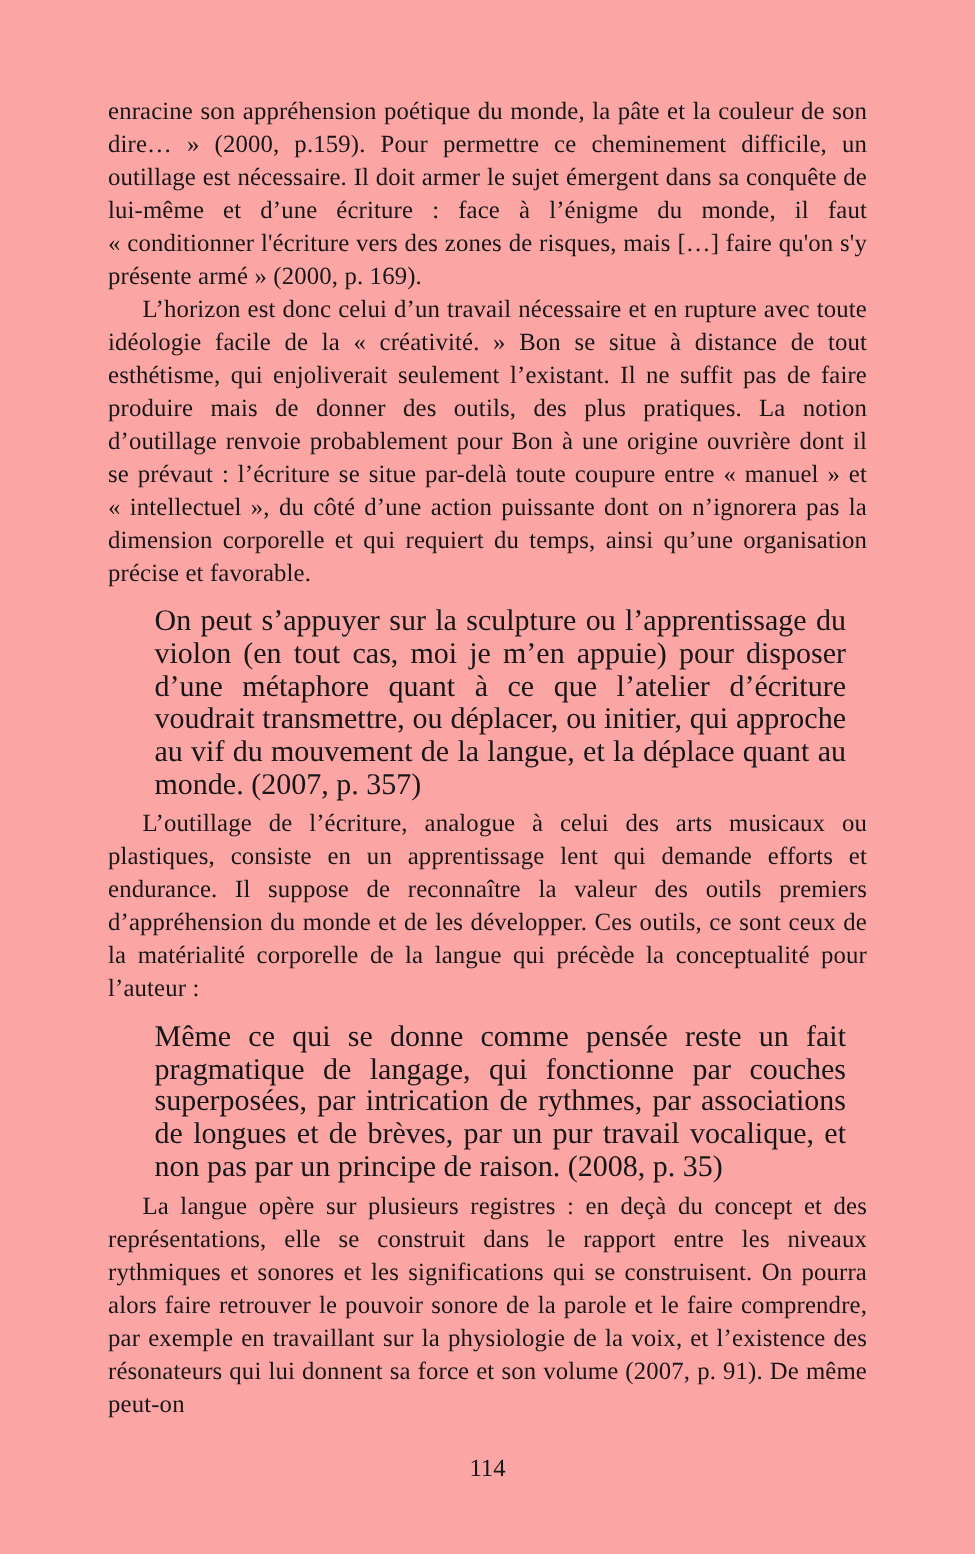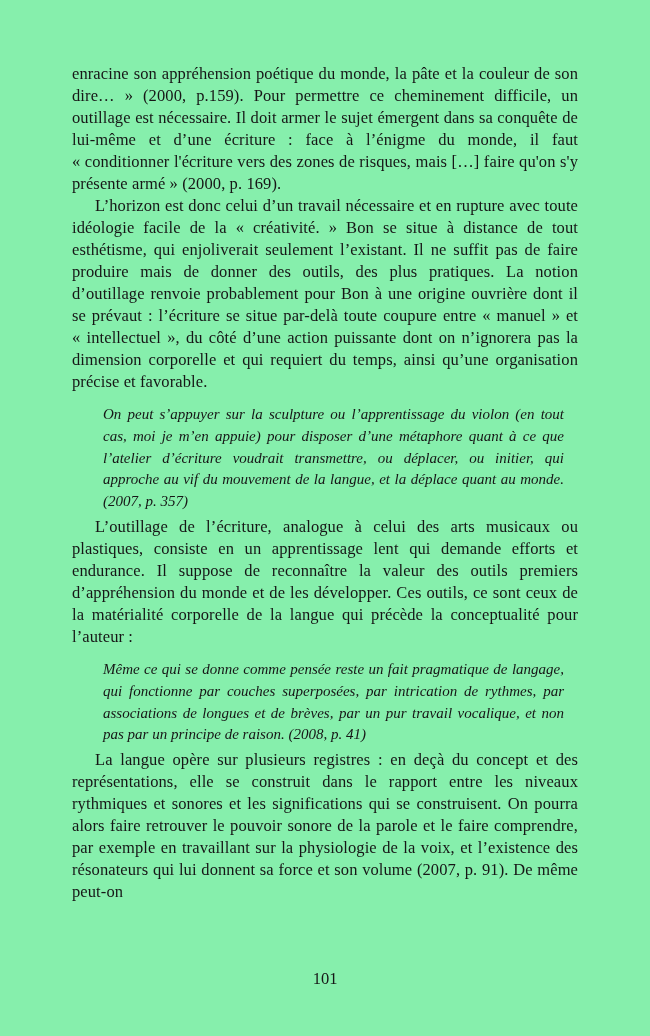--- a/index.html
+++ b/index.html
@@ -4,21 +4,21 @@
 <style>
   html, body {
     margin: 0;
     padding: 0;
     background: #ffffff;
   }
   .page {
     position: relative;
     width: 650px;
     height: 1036px;
-    background: #86efac;
+    background: #fca5a5;
     color: #161616;
     font-family: "Liberation Serif", "DejaVu Serif", serif;
     overflow: hidden;
   }
   .text-block {
     position: absolute;
     left: 72px;
     top: 63px;
     width: 506px;
   }
@@ -29,23 +29,22 @@
     text-align: justify;
     letter-spacing: 0.1px;
   }
   p.body.indent {
     text-indent: 23px;
     font-family: Liberation Serif, serif;
   }
   blockquote.quote {
     margin: 11px 14px 3px 31px;
     padding: 0;
-    font-size: 15px;
+    font-size: 20px;
     line-height: 21.8px;
-    font-style: italic;
     text-align: justify;
   }
   .page-footer {
     position: absolute;
     top: 969px;
     left: 0;
     width: 650px;
     text-align: center;
     font-size: 16.5px;
     line-height: 20px;
@@ -53,19 +52,19 @@
 </style>
 </head>
 <body>
 
 <div class="page">
   <main class="text-block">
     <p class="body">enracine son appréhension poétique du monde, la pâte et la couleur de son dire…&nbsp;» (2000, p.159). Pour permettre ce cheminement difficile, un outillage est nécessaire. Il doit armer le sujet émergent dans sa conquête de lui-même et d’une écriture&nbsp;: face à l’énigme du monde, il faut «&nbsp;conditionner l'écriture vers des zones de risques, mais […] faire qu'on s'y présente armé&nbsp;» (2000, p. 169).</p>
     <p class="body indent">L’horizon est donc celui d’un travail nécessaire et en rupture avec toute idéologie facile de la «&nbsp;créativité.&nbsp;» Bon se situe à distance de tout esthétisme, qui enjoliverait seulement l’existant. Il ne suffit pas de faire produire mais de donner des outils, des plus pratiques. La notion d’outillage renvoie probablement pour Bon à une origine ouvrière dont il se prévaut&nbsp;: l’écriture se situe par-delà toute coupure entre «&nbsp;manuel&nbsp;» et «&nbsp;intellectuel&nbsp;», du côté d’une action puissante dont on n’ignorera pas la dimension corporelle et qui requiert du temps, ainsi qu’une organisation précise et favorable.</p>
     <blockquote class="quote">On peut s’appuyer sur la sculpture ou l’apprentissage du violon (en tout cas, moi je m’en appuie) pour disposer d’une métaphore quant à ce que l’atelier d’écriture voudrait transmettre, ou déplacer, ou initier, qui approche au vif du mouvement de la langue, et la déplace quant au monde. (2007, p. 357)</blockquote>
     <p class="body indent">L’outillage de l’écriture, analogue à celui des arts musicaux ou plastiques, consiste en un apprentissage lent qui demande efforts et endurance. Il suppose de reconnaître la valeur des outils premiers d’appréhension du monde et de les développer. Ces outils, ce sont ceux de la matérialité corporelle de la langue qui précède la conceptualité pour l’auteur&nbsp;:</p>
-    <blockquote class="quote">Même ce qui se donne comme pensée reste un fait pragmatique de langage, qui fonctionne par couches superposées, par intrication de rythmes, par associations de longues et de brèves, par un pur travail vocalique, et non pas par un principe de raison. (2008, p. 41)</blockquote>
+    <blockquote class="quote">Même ce qui se donne comme pensée reste un fait pragmatique de langage, qui fonctionne par couches superposées, par intrication de rythmes, par associations de longues et de brèves, par un pur travail vocalique, et non pas par un principe de raison. (2008, p. 35)</blockquote>
     <p class="body indent">La langue opère sur plusieurs registres&nbsp;: en deçà du concept et des représentations, elle se construit dans le rapport entre les niveaux rythmiques et sonores et les significations qui se construisent. On pourra alors faire retrouver le pouvoir sonore de la parole et le faire comprendre, par exemple en travaillant sur la physiologie de la voix, et l’existence des résonateurs qui lui donnent sa force et son volume (2007, p. 91). De même peut-on</p>
   </main>
   <footer class="page-footer">
-    <span>101</span>
+    <span>114</span>
   </footer>
 </div>
 
 </body></html>

